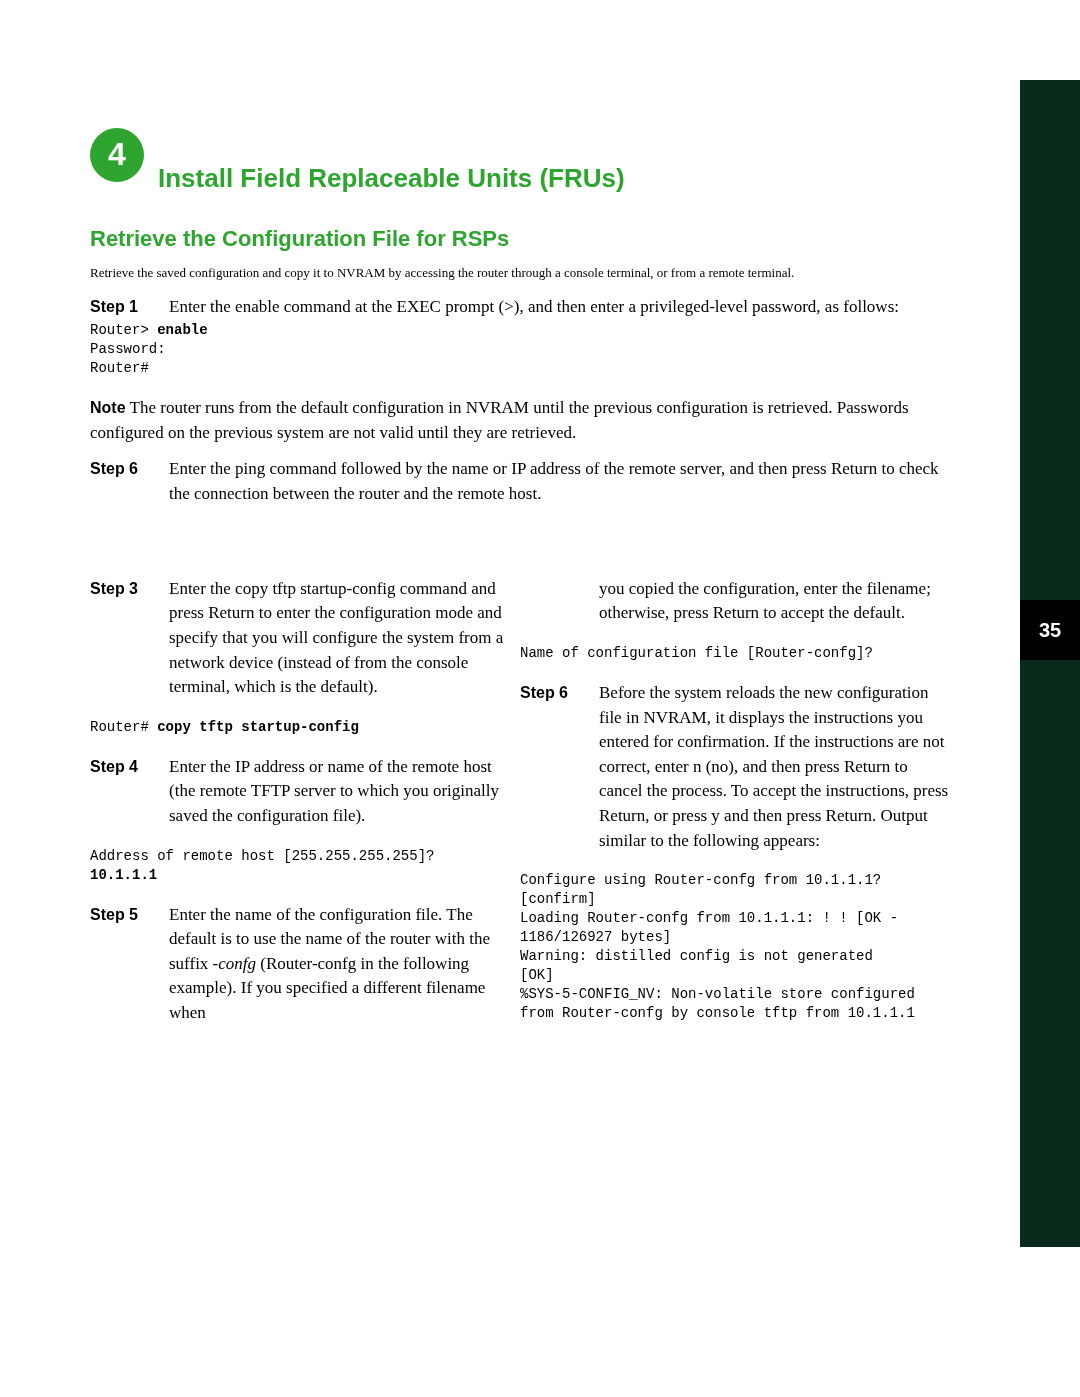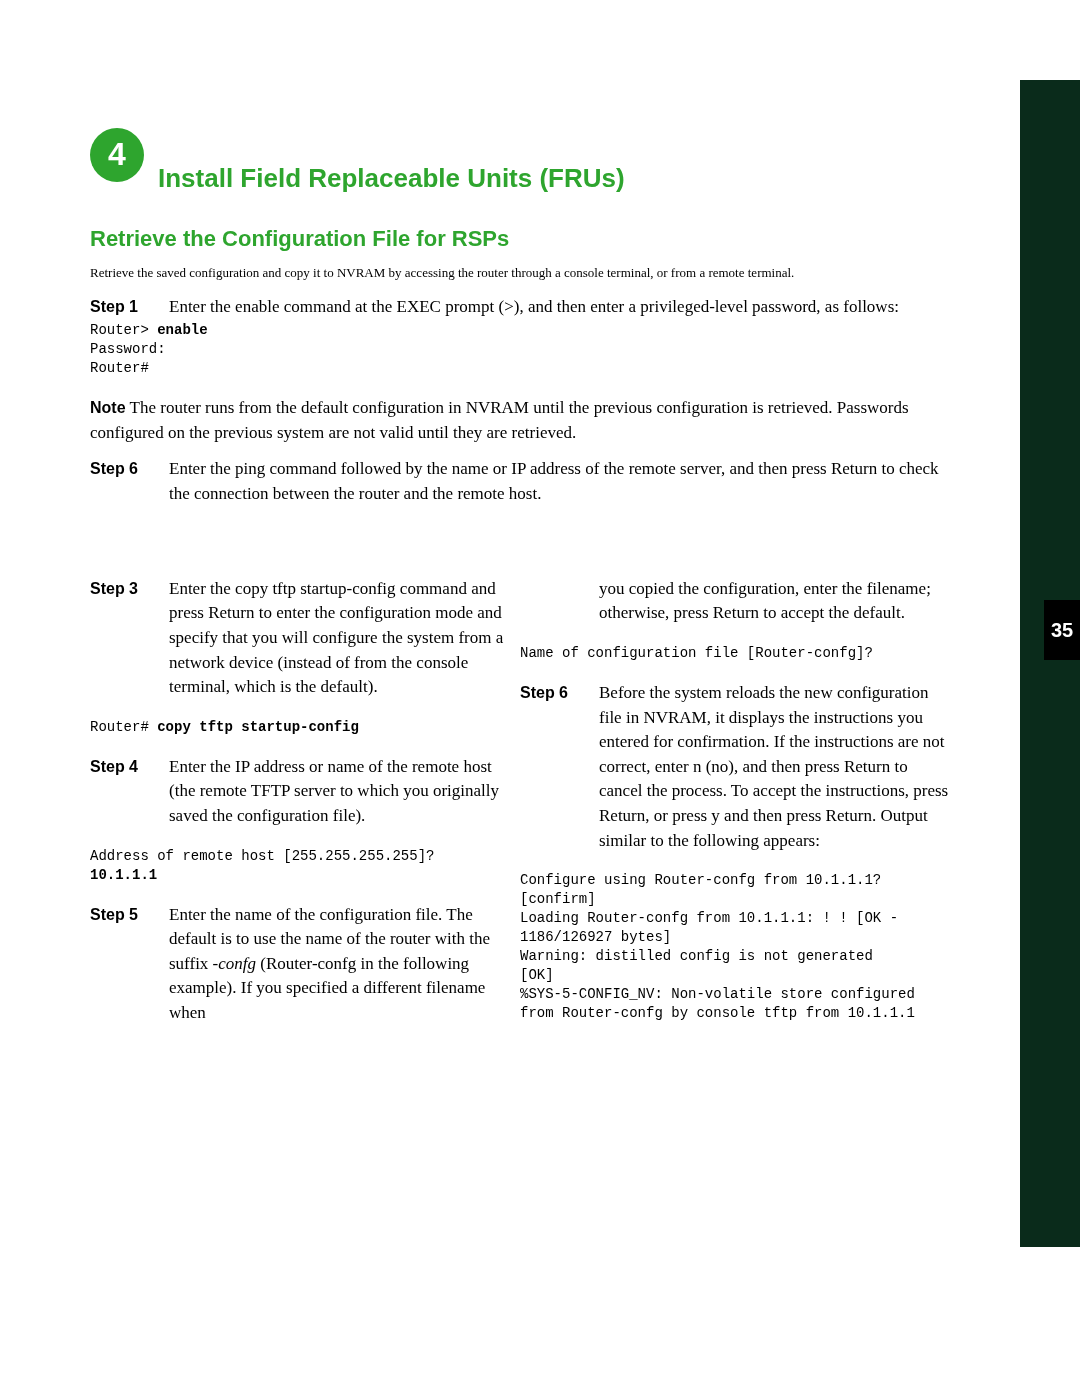--- a/index.html
+++ b/index.html
@@ -19,21 +19,21 @@
     top: 80px;
     right: 0;
     width: 60px;
     bottom: 150px;
     background: #0a2b1b; 
   }
   .page-number-tab {
     position: absolute;
     right: 0;
     top: 600px;
-    width: 36px;
+    width: 60px;
     height: 60px;
     background: #000;
     color: #fff;
     font-family: Arial, Helvetica, sans-serif;
     font-weight: bold;
     font-size: 20px;
     display: flex;
     align-items: center;
     justify-content: center;
   }

